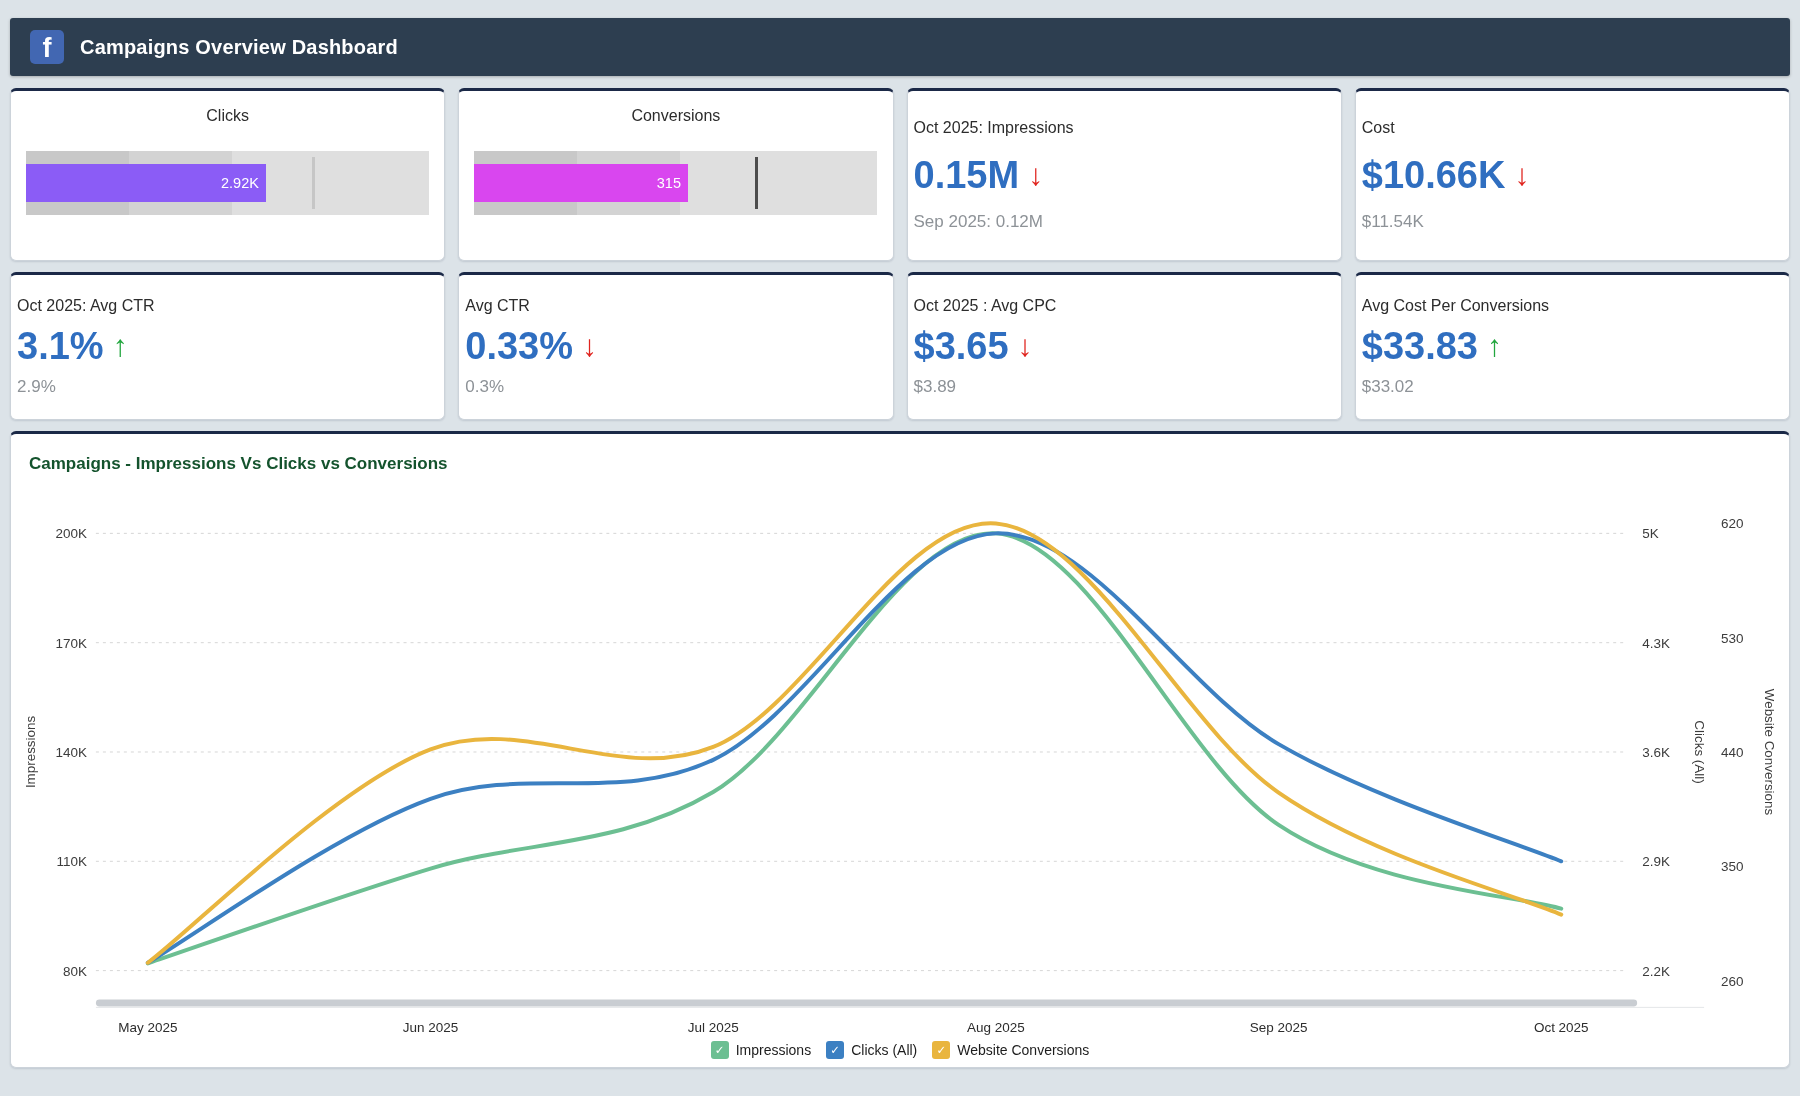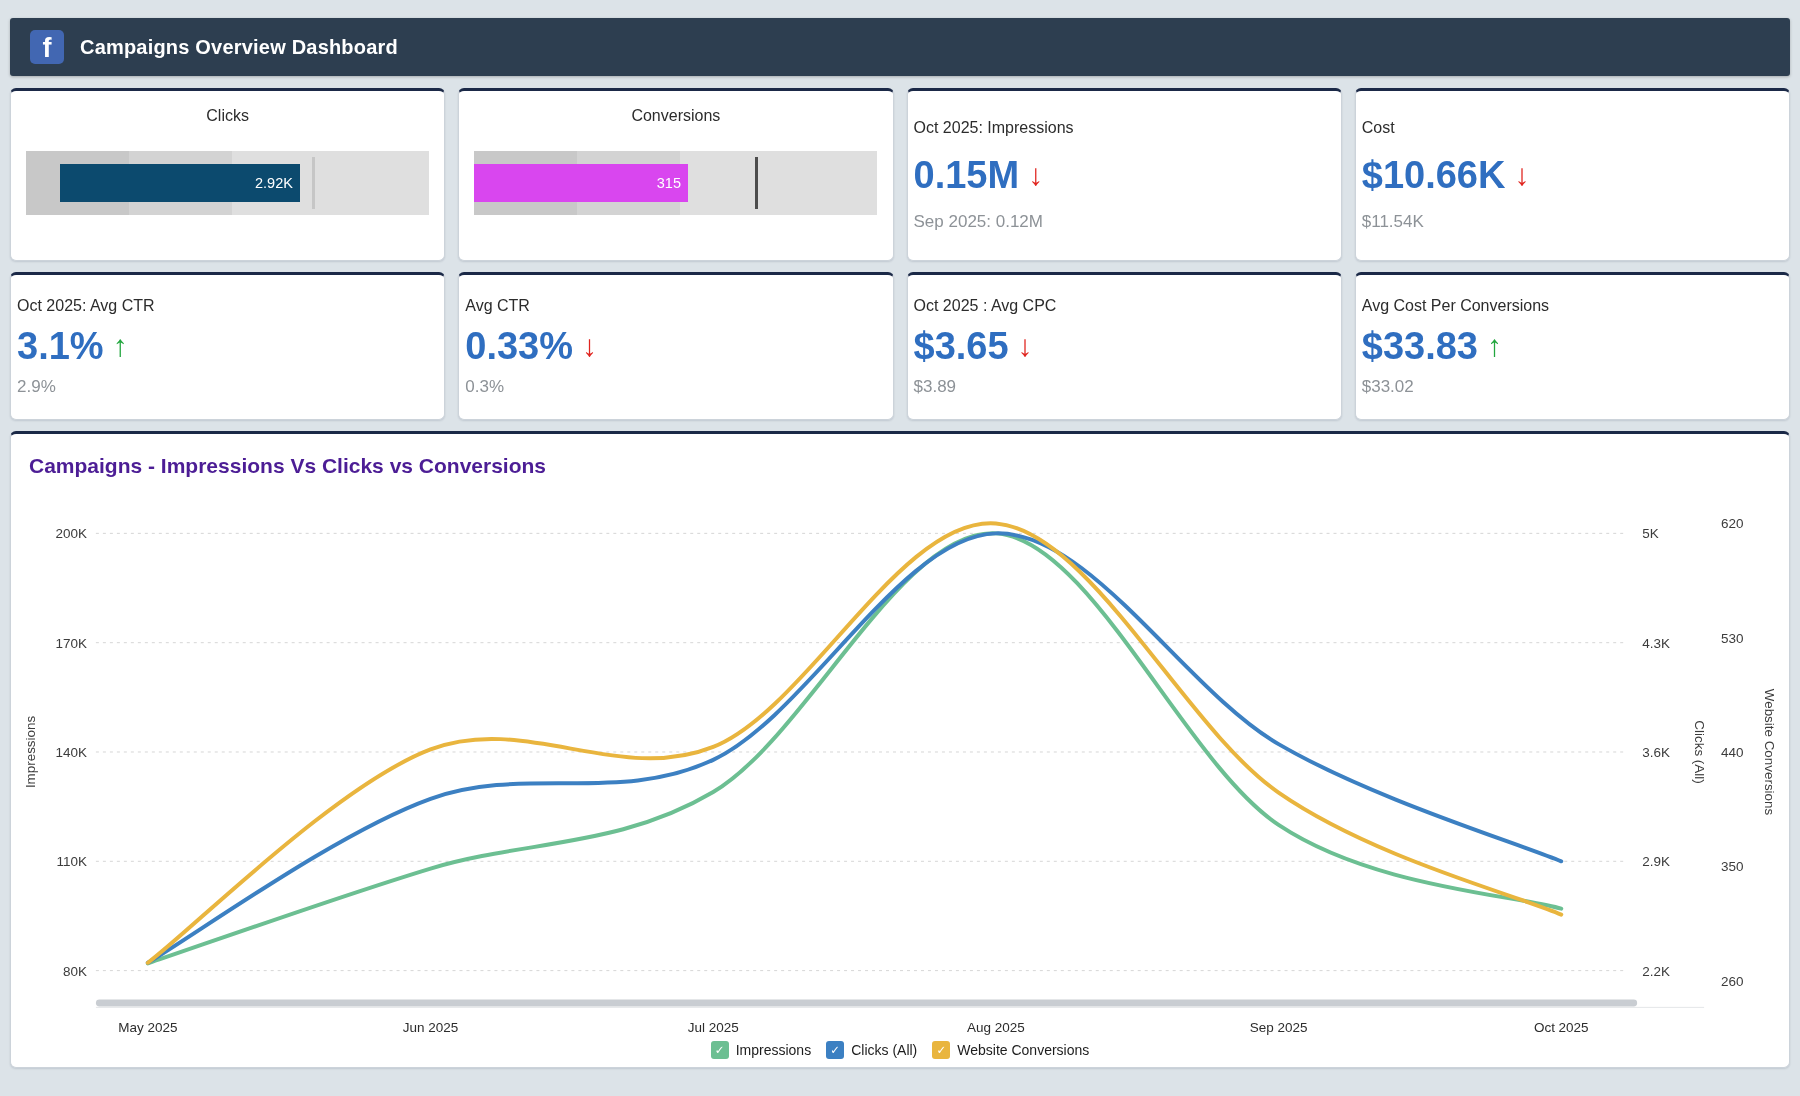--- a/index.html
+++ b/index.html
@@ -34,21 +34,21 @@
   
   .kpi-card { display:flex; flex-direction:column; align-items:flex-start; justify-content:space-evenly; padding:10px 6px; }
   .kpi-value { display:flex; align-items:center; gap:9px; font-size:38px; font-weight:700; color:#2f6ec0; line-height:1; }
   .trend { font-size:30px; font-weight:400; line-height:1; }
   .trend.up { color:#22a63e; }
   .trend.down { color:#e0251f; }
   .kpi-sub { font-size:17px; color:#8d9297; }
 
   
   .chart-card { height:637px; width:100%; }
-  .chart-title { position:absolute; top:20px; left:18px; font-size:21px; font-weight:700; color:#4c1d95; z-index:2; }
+  .chart-title { position:absolute; top:20px; left:18px; font-size:17px; font-weight:700; color:#14532d; z-index:2; }
   .chart-card svg { position:absolute; left:0; top:0; width:100%; height:100%; }
   .legend { position:absolute; bottom:8px; left:0; right:0; display:flex; justify-content:center; align-items:center; gap:15px; z-index:2; }
   .legend-item { display:flex; align-items:center; gap:7px; font-size:14px; color:#1d1d1d; cursor:pointer; }
   .legend-box { width:18px; height:18px; border-radius:3px; display:flex; align-items:center; justify-content:center;
                 color:#fff; font-size:11.5px; }
   svg text { font-family:"Liberation Sans","DejaVu Sans",sans-serif; }
 </style>
 </head>
 <body>
 
@@ -61,21 +61,21 @@
     <h1>Campaigns Overview Dashboard</h1>
   </header>
 
   <div class="grid row1">
     <div class="card bullet-card">
       <div class="card-title">Clicks</div>
       <div class="bullet">
           <div class="band" style="left: 0%; width: 25.5%; background: rgb(200, 200, 200);"></div>
           <div class="band" style="left: 25.5%; width: 25.5%; background: rgb(211, 211, 211);"></div>
           <div class="band" style="left: 51%; width: 49%; background: rgb(223, 223, 223);"></div>
-          <div class="bar" style="width: 59.5%; background: #0c4a6e; margin-left: 34px;">
+          <div class="bar" style="width: 59.5%; background: #8b5cf6;">
             <span>2.92K</span>
           </div>
           <div class="target" style="left: 71%; background: rgb(198, 198, 198);"></div>
         </div>
     </div>
     <div class="card bullet-card">
       <div class="card-title">Conversions</div>
       <div class="bullet">
           <div class="band" style="left: 0%; width: 25.5%; background: rgb(200, 200, 200);"></div>
           <div class="band" style="left: 25.5%; width: 25.5%; background: rgb(211, 211, 211);"></div>

